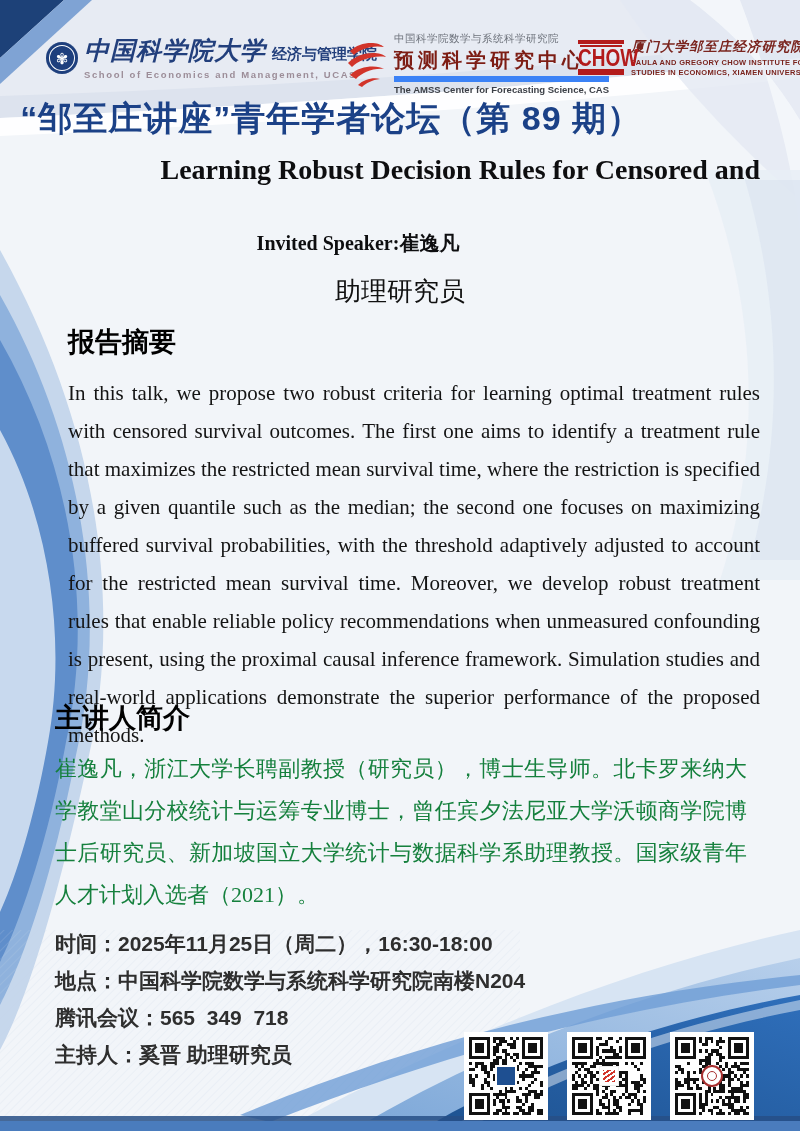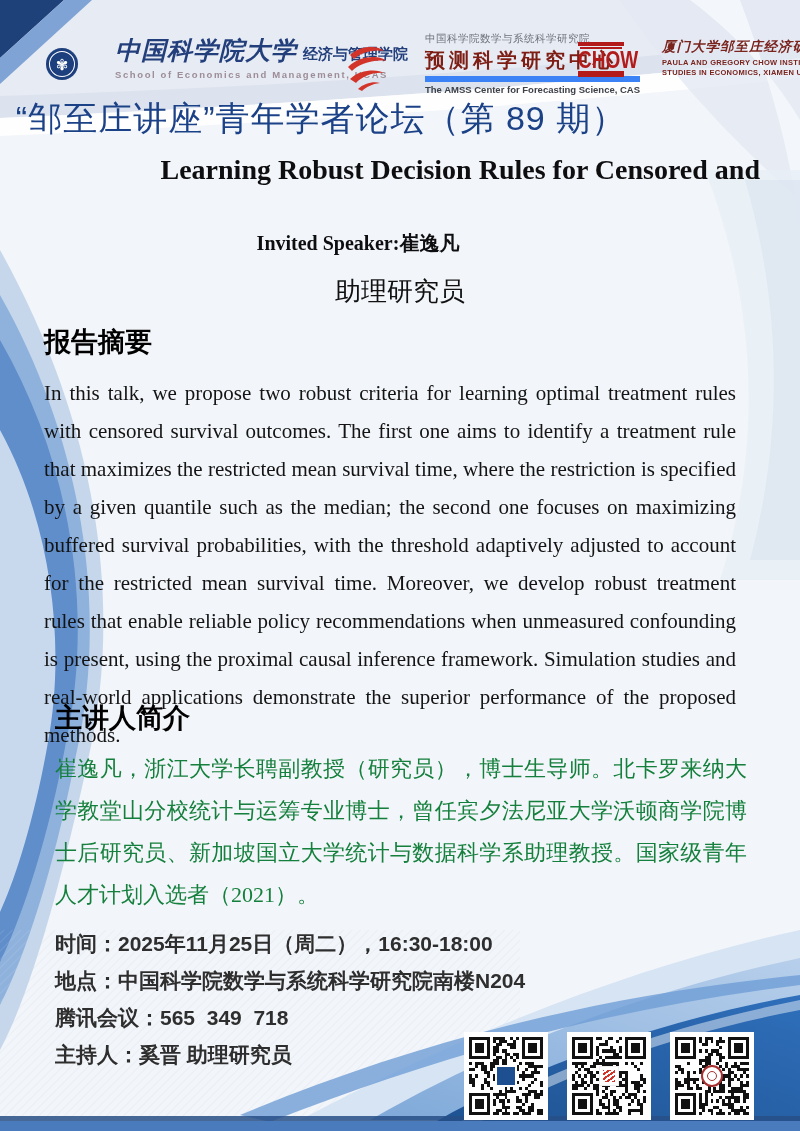--- a/index.html
+++ b/index.html
@@ -5,21 +5,21 @@
   html,body{margin:0;padding:0;background:#888;}
   .poster{
     position:relative;width:800px;height:1131px;margin:0 auto;
     background:#f2f5f9;overflow:hidden;
     font-family:"Liberation Sans",sans-serif;
   }
   .bg{position:absolute;left:0;top:0;width:800px;height:1131px;z-index:0;}
 
   
   .logos{position:absolute;left:0;top:30px;width:800px;height:70px;z-index:2;display:flex;}
-  .logo{position:absolute;display:flex;align-items:flex-end;gap:31px;}
+  .logo{position:absolute;display:flex;align-items:center;}
   .logo1{left:46px;top:4px;}
   .seal{width:32px;height:32px;border-radius:50%;background:#1e3f7d;margin-top:2px;
         display:flex;align-items:center;justify-content:center;box-shadow:inset 0 0 0 3px #1e3f7d, inset 0 0 0 4px #fff;}
   .seal span{color:#fff;font-size:15px;line-height:1;}
   .logo1-text{margin-left:6px;}
   .logo1-row{display:flex;align-items:baseline;white-space:nowrap;}
   .cal{font-family:"Liberation Serif",serif;font-style:italic;font-weight:700;
        color:#223f7c;font-size:25px;letter-spacing:1px;}
   .dept{font-weight:700;color:#223f7c;font-size:15px;margin-left:6px;}
   .logo1-en{font-size:9.5px;letter-spacing:1.6px;color:#9c8d98;font-weight:700;margin-top:2px;}
@@ -39,33 +39,33 @@
   .chow-roof2{height:2px;background:#b31b1b;margin-bottom:1px;width:90%;margin-left:5%;}
   .chow-text{font-weight:900;color:#b31b1b;font-size:19px;letter-spacing:0px;
              font-stretch:condensed;line-height:1;transform:scaleY(1.25);}
   .chow-base{height:6px;background:#b31b1b;margin-top:2px;}
   .logo3-text{margin-left:7px;}
   .l3a{font-family:"Liberation Serif",serif;font-style:italic;font-weight:700;
        color:#7a241e;font-size:13.5px;letter-spacing:1px;white-space:nowrap;}
   .l3b{font-size:7.5px;color:#7a241e;font-weight:700;letter-spacing:.3px;white-space:nowrap;margin-top:1.5px;}
 
   
-  .banner-title{position:absolute;left:0;top:96px;width:642px;text-align:center;z-index:2;
-    font-size:34px;font-weight:400;color:#1b4187;letter-spacing:1px;}
+  .banner-title{position:absolute;left:0;top:96px;width:642px;text-align:right;z-index:2;
+    font-size:34px;font-weight:700;color:#1b4187;letter-spacing:1px;}
   .talk-title{position:absolute;left:40px;top:152px;width:720px;text-align:right;z-index:2;
     font-family:"Liberation Serif",serif;font-weight:700;color:#0e0e10;
     font-size:28px;line-height:36px;}
   .speaker{position:absolute;left:0;top:230px;width:716px;text-align:center;z-index:2;
     font-family:"Liberation Serif",serif;font-weight:700;color:#0e0e10;font-size:20px;}
   .affiliation{position:absolute;left:0;top:274px;width:800px;text-align:center;z-index:2;
     font-family:"Liberation Serif",serif;color:#111;font-size:26px;}
 
   
   .sec-heading{font-size:27px;font-weight:900;color:#000;margin:0;}
-  .abstract{position:absolute;left:44px;top:324px;width:692px;z-index:2;}
+  .abstract{position:absolute;left:68px;top:324px;width:692px;z-index:2;}
   .abstract p{font-family:"Liberation Serif",serif;font-size:21px;line-height:38px;
     color:#141414;text-align:justify;margin:14px 0 0 0;}
   .bio{position:absolute;left:55px;top:700px;width:692px;z-index:2;}
   .bio p{font-family:"Liberation Serif",serif;font-size:22px;line-height:42px;
     color:#15803d;text-align:justify;margin:12px 0 0 0;}
 
   
   .details{position:absolute;left:55px;top:925px;z-index:2;}
   .detail-line{font-size:21px;font-weight:700;color:#2e2e2e;line-height:37px;white-space:pre-wrap;}
 

